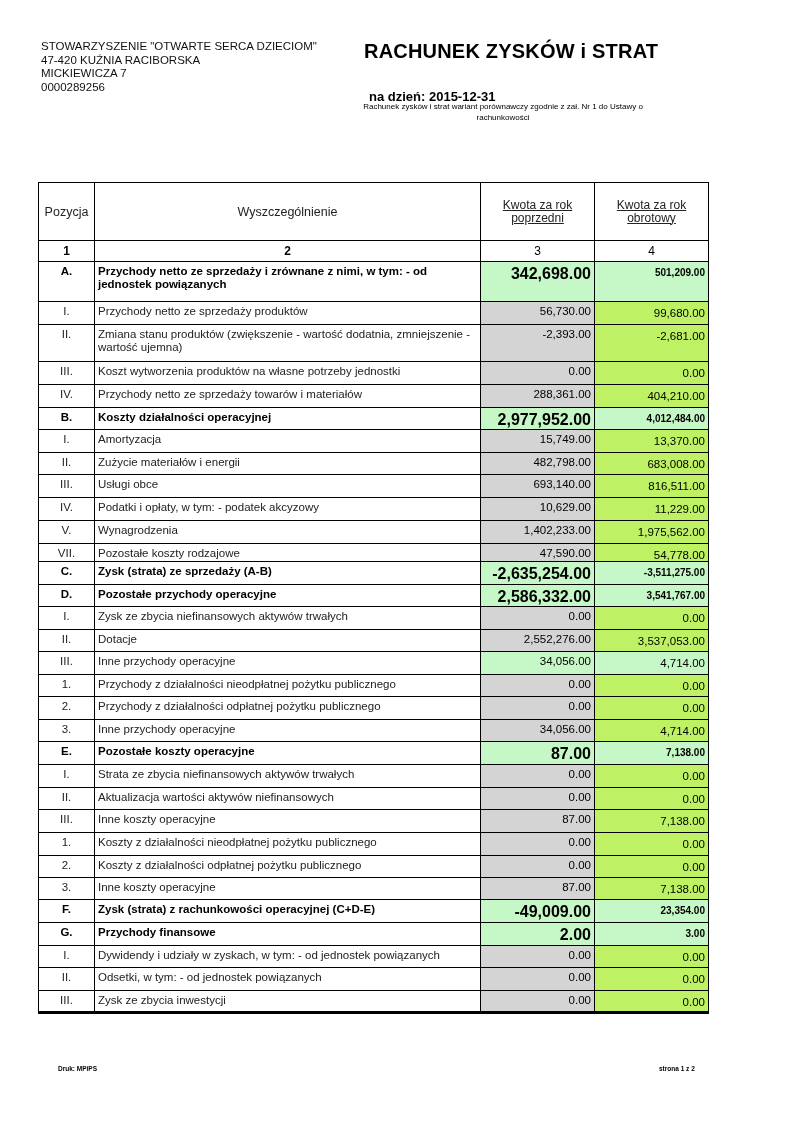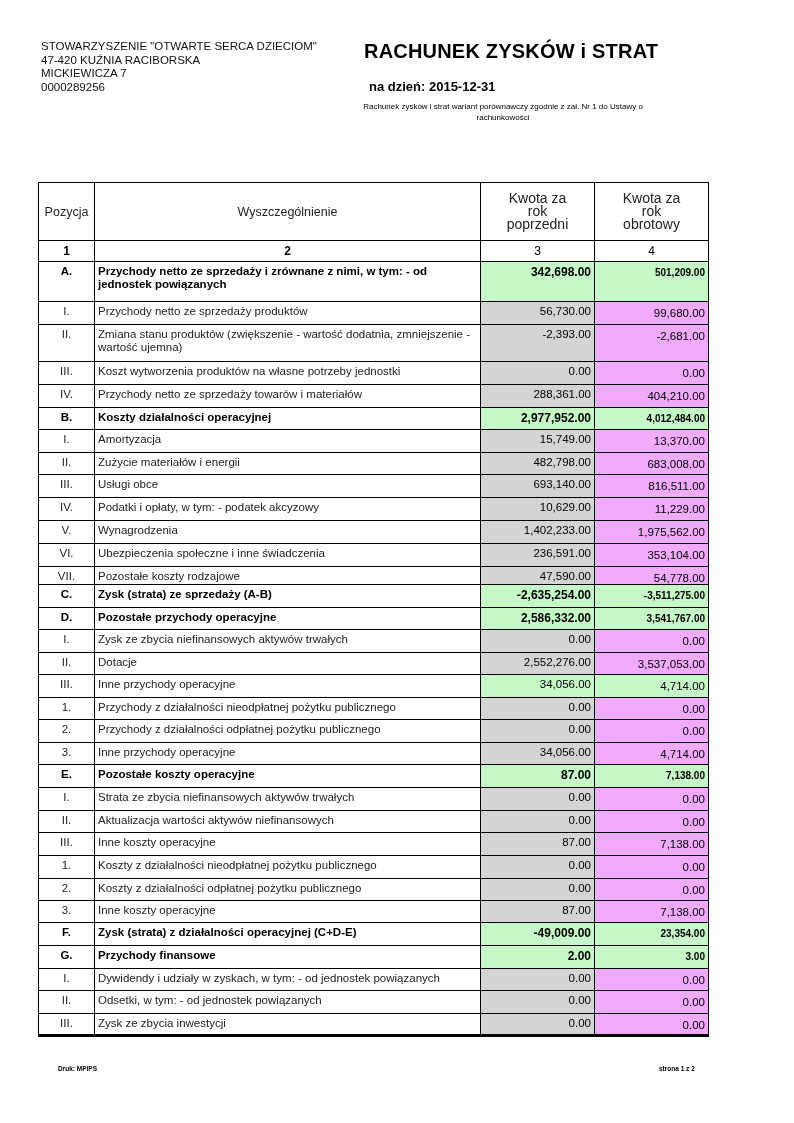--- a/index.html
+++ b/index.html
@@ -1,39 +1,39 @@
 <!DOCTYPE html>
 <html><head>
 <meta charset="utf-8">
 <style>
   * { box-sizing: border-box; margin: 0; padding: 0; }
   html, body { width: 794px; height: 1123px; background: #ffffff; }
   body { position: relative; font-family: "Liberation Sans", sans-serif; color: #000; overflow: hidden; }
 
   .org { position: absolute; left: 41px; top: 40px; font-size: 11.5px; line-height: 13.5px; color: #111; }
   .title { position: absolute; left: 364px; top: 40px; font-size: 20px; font-weight: bold; letter-spacing: 0.2px; }
-  .date { position: absolute; left: 369px; top: 79px; font-size: 13px; font-weight: bold; }
+  .date { position: absolute; left: 369px; top: 89px; font-size: 13px; font-weight: bold; }
   .subtitle { position: absolute; left: 348px; top: 101px; width: 310px; text-align: center; font-size: 8px; line-height: 11px; }
 
   table.rzis { position: absolute; left: 38px; top: 182px; width: 670px; border-collapse: collapse; table-layout: fixed; }
   table.rzis td { border: 1px solid #000; font-size: 11.5px; vertical-align: top; overflow: hidden; }
   col.c1 { width: 56px; } col.c2 { width: 386px; } col.c3 { width: 114px; } col.c4 { width: 114px; }
 
   tr.hdr td { height: 58px; vertical-align: middle; text-align: center; font-size: 12.5px; color: #222; }
-  tr.hdr td.small { font-size: 14px; line-height: 13px; padding: 0 20px; }
+  tr.hdr td.small { font-size: 12px; line-height: 13px; padding: 0 20px; text-decoration: underline; }
   tr.nums td { height: 21px; text-align: center; vertical-align: middle; font-size: 12px; }
   tr.nums td.b { font-weight: bold; }
 
   td.pos { text-align: center; padding-top: 3px; color: #222; }
   td.desc { padding: 3px 3px 0 3px; line-height: 13px; color: #222; }
   td.v3 { text-align: right; padding: 3px 3px 0 0; background: #d4d4d4; font-size: 11px; }
-  td.v4 { text-align: right; padding: 5px 3px 0 0; background: #f0abfc; font-size: 12.5px; }
+  td.v4 { text-align: right; padding: 5px 3px 0 0; background: #bef264; font-size: 12.5px; }
   tr.sec td.pos, tr.sec td.desc { font-weight: bold; color: #000; }
   tr.sec td.v3, tr.sec td.v4 { background: #c6f7c6; font-weight: bold; }
-  tr.sec td.v3 { font-size: 12px; }
+  tr.sec td.v3 { font-size: 16px; }
   tr.sec td.v4 { font-size: 10px; }
   tr.green td.v3, tr.green td.v4 { background: #c6f7c6; }
   tr.last td { border-bottom: 3px solid #000; }
 
   .foot-left { position: absolute; left: 58px; top: 1065px; font-size: 6.5px; font-weight: bold; }
   .foot-right { position: absolute; left: 659px; top: 1065px; font-size: 6.5px; font-weight: bold; }
 </style>
 </head>
 <body>
 
@@ -127,26 +127,20 @@
         <td class="desc">Podatki i opłaty, w tym:  - podatek akcyzowy</td>
         <td class="v3">10,629.00</td>
         <td class="v4">11,229.00</td>
       </tr>
       <tr class="item" style="height: 23px;">
         <td class="pos">V.</td>
         <td class="desc">Wynagrodzenia</td>
         <td class="v3">1,402,233.00</td>
         <td class="v4">1,975,562.00</td>
       </tr>
-      <tr class="item" style="height: 23px;">
-        <td class="pos">VI.</td>
-        <td class="desc">Ubezpieczenia społeczne i inne świadczenia</td>
-        <td class="v3">236,591.00</td>
-        <td class="v4">353,104.00</td>
-      </tr>
       <tr class="item" style="height: 17px;">
         <td class="pos">VII.</td>
         <td class="desc">Pozostałe koszty rodzajowe</td>
         <td class="v3">47,590.00</td>
         <td class="v4">54,778.00</td>
       </tr>
       <tr class="sec" style="height: 23px;">
         <td class="pos">C.</td>
         <td class="desc">Zysk (strata) ze sprzedaży (A-B)</td>
         <td class="v3">-2,635,254.00</td>
@@ -231,21 +225,21 @@
         <td class="v4">0.00</td>
       </tr>
       <tr class="item" style="height: 22px;">
         <td class="pos">3.</td>
         <td class="desc">Inne koszty operacyjne</td>
         <td class="v3">87.00</td>
         <td class="v4">7,138.00</td>
       </tr>
       <tr class="sec" style="height: 23px;">
         <td class="pos">F.</td>
-        <td class="desc">Zysk (strata) z działalności operacyjnej (C+D-E)</td>
+        <td class="desc">Zysk (strata) z rachunkowości operacyjnej (C+D-E)</td>
         <td class="v3">-49,009.00</td>
         <td class="v4">23,354.00</td>
       </tr>
       <tr class="sec" style="height: 23px;">
         <td class="pos">G.</td>
         <td class="desc">Przychody finansowe</td>
         <td class="v3">2.00</td>
         <td class="v4">3.00</td>
       </tr>
       <tr class="item" style="height: 22px;">

